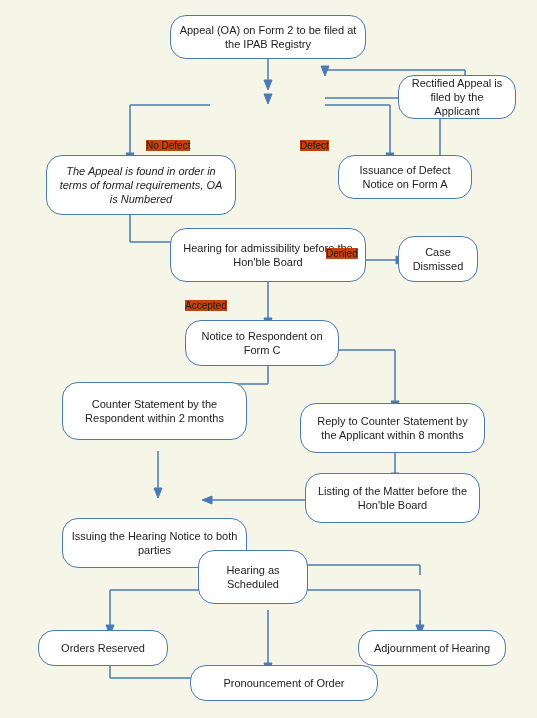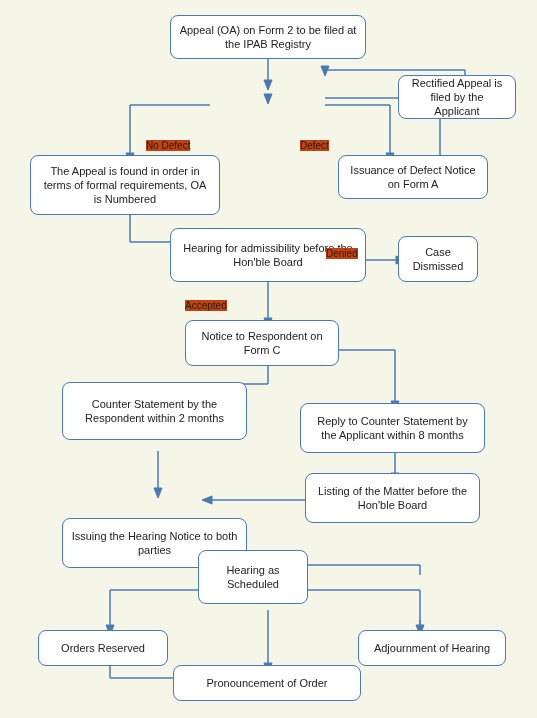--- a/index.html
+++ b/index.html
@@ -12,21 +12,21 @@
       padding: 10px;
     }
     .flowchart {
       position: relative;
       width: 515px;
       height: 698px;
     }
     .node {
       position: absolute;
       border: 1.5px solid #4a7ab5;
-      border-radius: 8px;
+      border-radius: 16px;
       background: #ffffff;
       text-align: center;
       display: flex;
       align-items: center;
       justify-content: center;
       line-height: 1.3;
       padding: 4px 8px;
       color: #222;
     }
     svg.arrows {
@@ -138,27 +138,27 @@
     <span>Appeal (OA) on Form 2 to be filed at
 the IPAB Registry</span>
   </div>
 
 
   <div class="node" style="left:388px;top:65px;width:118px;height:44px;">
     <span>Rectified Appeal is
 filed by the Applicant</span>
   </div>
 
-  <div class="node" style="left:20px;top:145px;width:190px;height:60px;">
+  <div class="node" style="left:36px;top:145px;width:190px;height:60px;font-style:italic;">
     <span>The Appeal is found in order in
 terms of formal requirements,
 OA is Numbered</span>
   </div>
 
-  <div class="node" style="left:328px;top:145px;width:150px;height:44px;">
+  <div class="node" style="left:328px;top:145px;width:134px;height:44px;">
     <span>Issuance of Defect Notice on
 Form A</span>
   </div>
 
   <div class="node" style="left:160px;top:218px;width:196px;height:54px;">
     <span>Hearing for admissibility
 before the Hon'ble Board</span>
   </div>
 
   <div class="node" style="left:388px;top:226px;width:80px;height:46px;">
@@ -197,21 +197,21 @@
   </div>
 
   <div class="node" style="left:28px;top:620px;width:130px;height:36px;">
     <span>Orders Reserved</span>
   </div>
 
   <div class="node" style="left:348px;top:620px;width:148px;height:36px;">
     <span>Adjournment of Hearing</span>
   </div>
 
-  <div class="node" style="left:163px;top:655px;width:188px;height:36px;">
+  <div class="node" style="left:180px;top:655px;width:188px;height:36px;">
     <span>Pronouncement of Order</span>
   </div>
 
   <div class="label" style="left:136px;top:130px;">
     <span>No Defect</span>
   </div>
   <div class="label" style="left:290px;top:130px;">
     <span>Defect</span>
   </div>
   <div class="label" style="left:175px;top:290px;">

